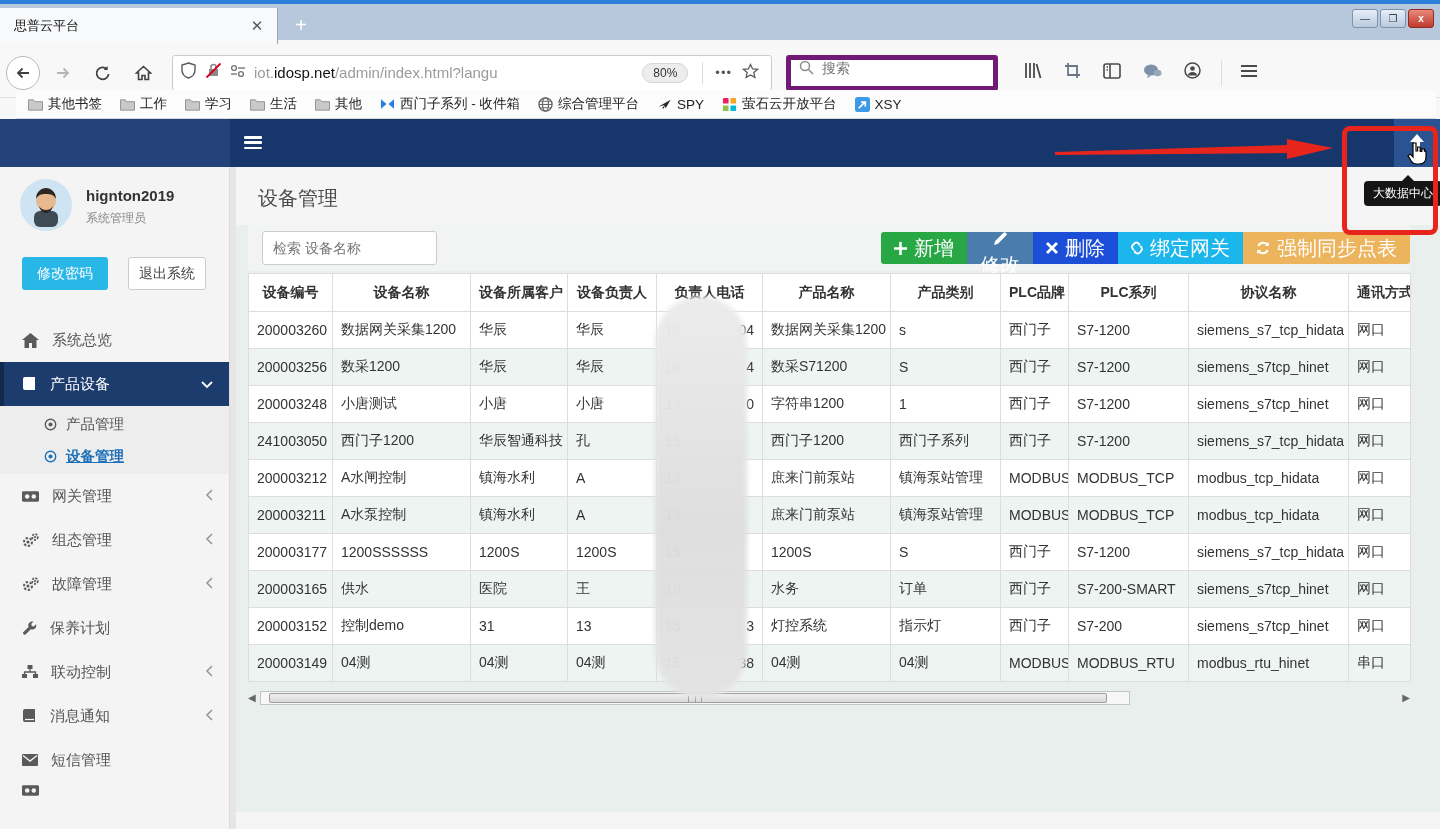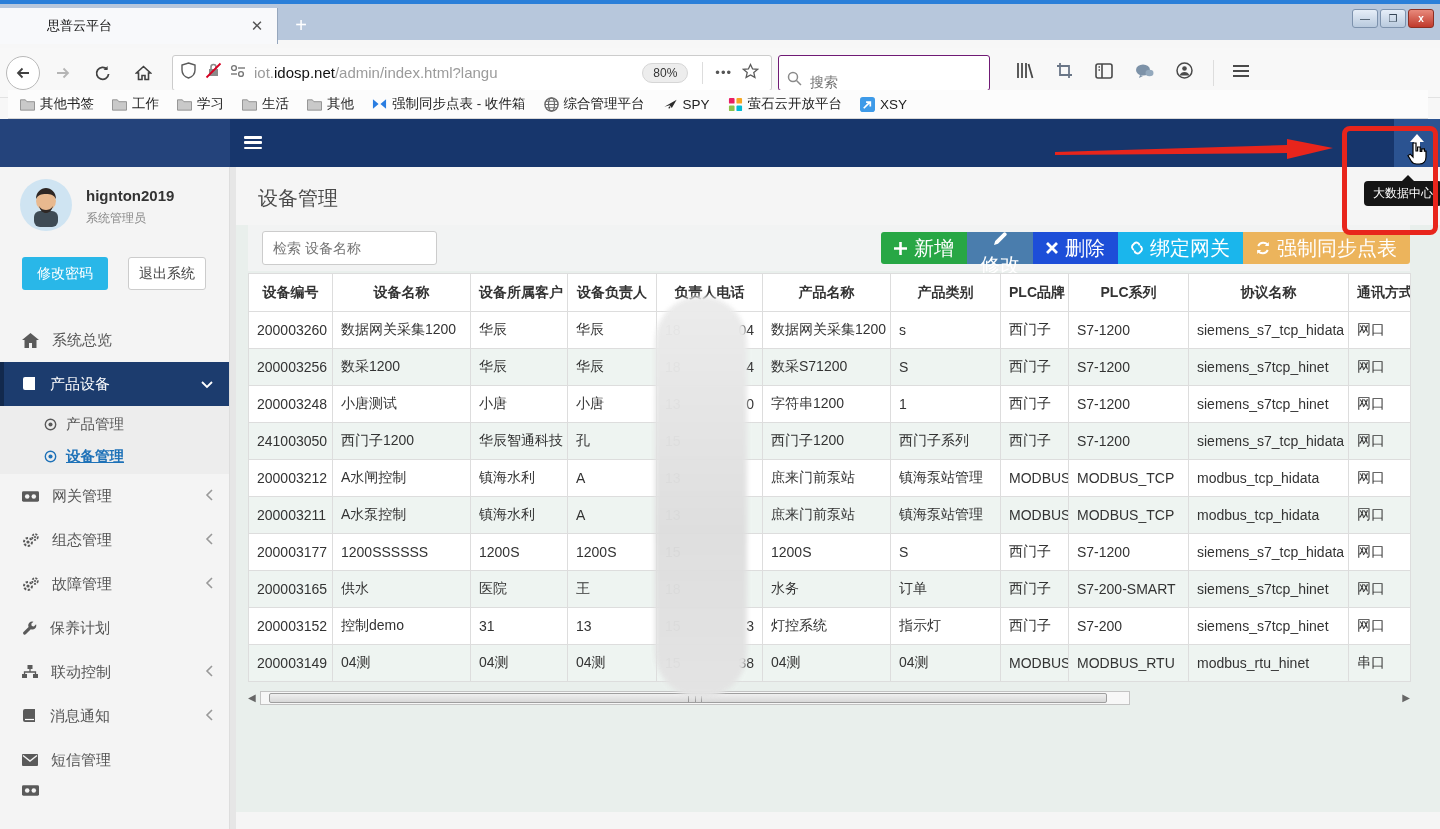--- a/index.html
+++ b/index.html
@@ -1,45 +1,45 @@
 <!DOCTYPE html>
 <html><head>
 <meta charset="utf-8">
 <style>
   *{margin:0;padding:0;box-sizing:border-box}
   html,body{width:1440px;height:829px;overflow:hidden;background:#f7f7f7;
     font-family:"Liberation Sans","DejaVu Sans",sans-serif;-webkit-font-smoothing:antialiased}
 
   
   .titlebar{position:absolute;left:0;top:0;width:1440px;height:40px;background:#b7c7dc;border-top:4px solid #2a7fd9}
-  .tab{position:absolute;left:0;top:4px;width:278px;height:36px;background:#f8f9fb;border-right:1px solid #96a7bd;display:flex;align-items:center;padding:0 10px 0 47px}
+  .tab{position:absolute;left:0;top:4px;width:278px;height:36px;background:#f8f9fb;border-right:1px solid #96a7bd;display:flex;align-items:center;padding:0 10px 0 14px}
   .tab-title{font-size:13px;color:#111;flex:1}
   .tab-close{color:#555;font-size:15px;width:20px;text-align:center;cursor:default}
   .newtab{position:absolute;left:286px;top:8px;width:30px;height:28px;color:#fff;font-size:20px;text-align:center;line-height:26px}
   .winbtns{position:absolute;right:6px;top:5px;display:flex;gap:2px}
   .winbtn{width:26px;height:19px;border:1px solid #7d92ad;border-radius:3px;background:linear-gradient(#e6eef8,#b9cade);color:#345;font-size:10px;display:flex;align-items:center;justify-content:center}
   .winbtn.close{background:linear-gradient(#e88a7c,#c0392b);color:#fff;border-color:#8c2f23;font-weight:bold}
 
   .navbar{position:absolute;left:0;top:48px;width:1440px;height:50px;background:#f8f8f8;border-bottom:1px solid #e2e2e2;display:flex;align-items:center}
   .navbtn{width:34px;height:34px;display:flex;align-items:center;justify-content:center;margin-left:6px}
   .backbtn{border:1px solid #b9b9b9;border-radius:50%;background:#fff}
   .urlbar{height:36px;width:600px;margin-left:12px;background:#fff;border:1px solid #ccc;border-radius:3px;display:flex;align-items:center;padding:0 8px;position:relative}
   .urltext{font-size:15px;margin-left:8px;white-space:nowrap;overflow:hidden;flex:1;position:relative}
   .urltext .dim{color:#9b9b9b}.urltext .dom{color:#111}
   .urlfade{position:absolute;right:0;top:0;width:60px;height:100%;background:linear-gradient(90deg,rgba(255,255,255,0),#fff)}
   .zoombadge{background:#ededed;border:1px solid #d6d6d6;border-radius:10px;font-size:12px;color:#333;padding:2px 10px;margin-right:8px}
   .urlsep{width:1px;height:22px;background:#ddd;margin:0 6px}
   .dots{color:#555;font-size:13px;letter-spacing:1px;margin:0 6px}
-  .searchbar{height:36px;width:212px;margin-left:6px;background:#fff;border:1px solid #701a75;border-radius:3px;display:flex;align-items:flex-end;padding:0 8px}
+  .searchbar{height:36px;width:212px;margin-left:14px;background:#fff;border:5px solid #701a75;border-radius:3px;display:flex;align-items:flex-start;padding:0 8px}
   .searchbar input{border:none;outline:none;font-size:14px;width:160px;margin-left:8px;background:transparent;color:#333;font-family:inherit}
   .tool-icons{display:flex;align-items:center;margin-left:26px;gap:22px}
   .vsep{width:1px;height:26px;background:#ddd;margin-left:20px}
   .hamb{margin:0 16px 0 18px}
 
-  .bookmarks{position:absolute;left:8px;top:90px;width:1420px;height:29px;background:#fcfcfc;border-bottom:1px solid #d8d8d8;display:flex;align-items:center;padding-left:12px;gap:18px}
+  .bookmarks{position:absolute;left:16px;top:90px;width:1420px;height:29px;background:#fcfcfc;border-bottom:1px solid #d8d8d8;display:flex;align-items:center;padding-left:12px;gap:18px}
   .bm{display:flex;align-items:center;gap:5px;font-size:13.5px;color:#222;white-space:nowrap}
 
   
   .appheader{position:absolute;left:0;top:119px;width:1440px;height:48px;background:#17366c}
   .appheader .lighter{position:absolute;left:0;top:0;width:230px;height:48px;background:#24437b}
   .app-hamb{position:absolute;left:244px;top:17px;width:18px;height:14px}
   .app-hamb div{height:2.5px;background:#fff;margin-bottom:2.8px;border-radius:1px}
   .bigdata-btn{position:absolute;right:0;top:0;width:46px;height:48px;background:#2b5391;display:flex;align-items:center;justify-content:center}
 
   .sidebar{position:absolute;left:0;top:167px;width:230px;height:662px;background:#f4f4f4;border-right:1px solid #ddd}
@@ -247,21 +247,21 @@
         </svg>
       </span>
       <span>其他</span>
     </div>
     <div class="bm">
       <span style="display: inline-flex;">
         <svg width="15" height="12" viewBox="0 0 16 12">
           <path d="M1 1l6 5-6 5zM15 1 9 6l6 5z" fill="#2a7de1"></path>
         </svg>
       </span>
-      <span>强制同步点表 - 收件箱</span>
+      <span>西门子系列 - 收件箱</span>
     </div>
     <div class="bm">
       <span style="display: inline-flex;">
         <svg width="15" height="15" viewBox="0 0 16 16">
           <circle cx="8" cy="8" r="7" stroke="#6a6a6a" stroke-width="1.5" fill="none"></circle>
           <ellipse cx="8" cy="8" rx="3.2" ry="7" stroke="#6a6a6a" stroke-width="1.3" fill="none"></ellipse>
           <path d="M1 8h14M2 4.5h12M2 11.5h12" stroke="#6a6a6a" stroke-width="1.2"></path>
         </svg>
       </span>
       <span>综合管理平台</span>

